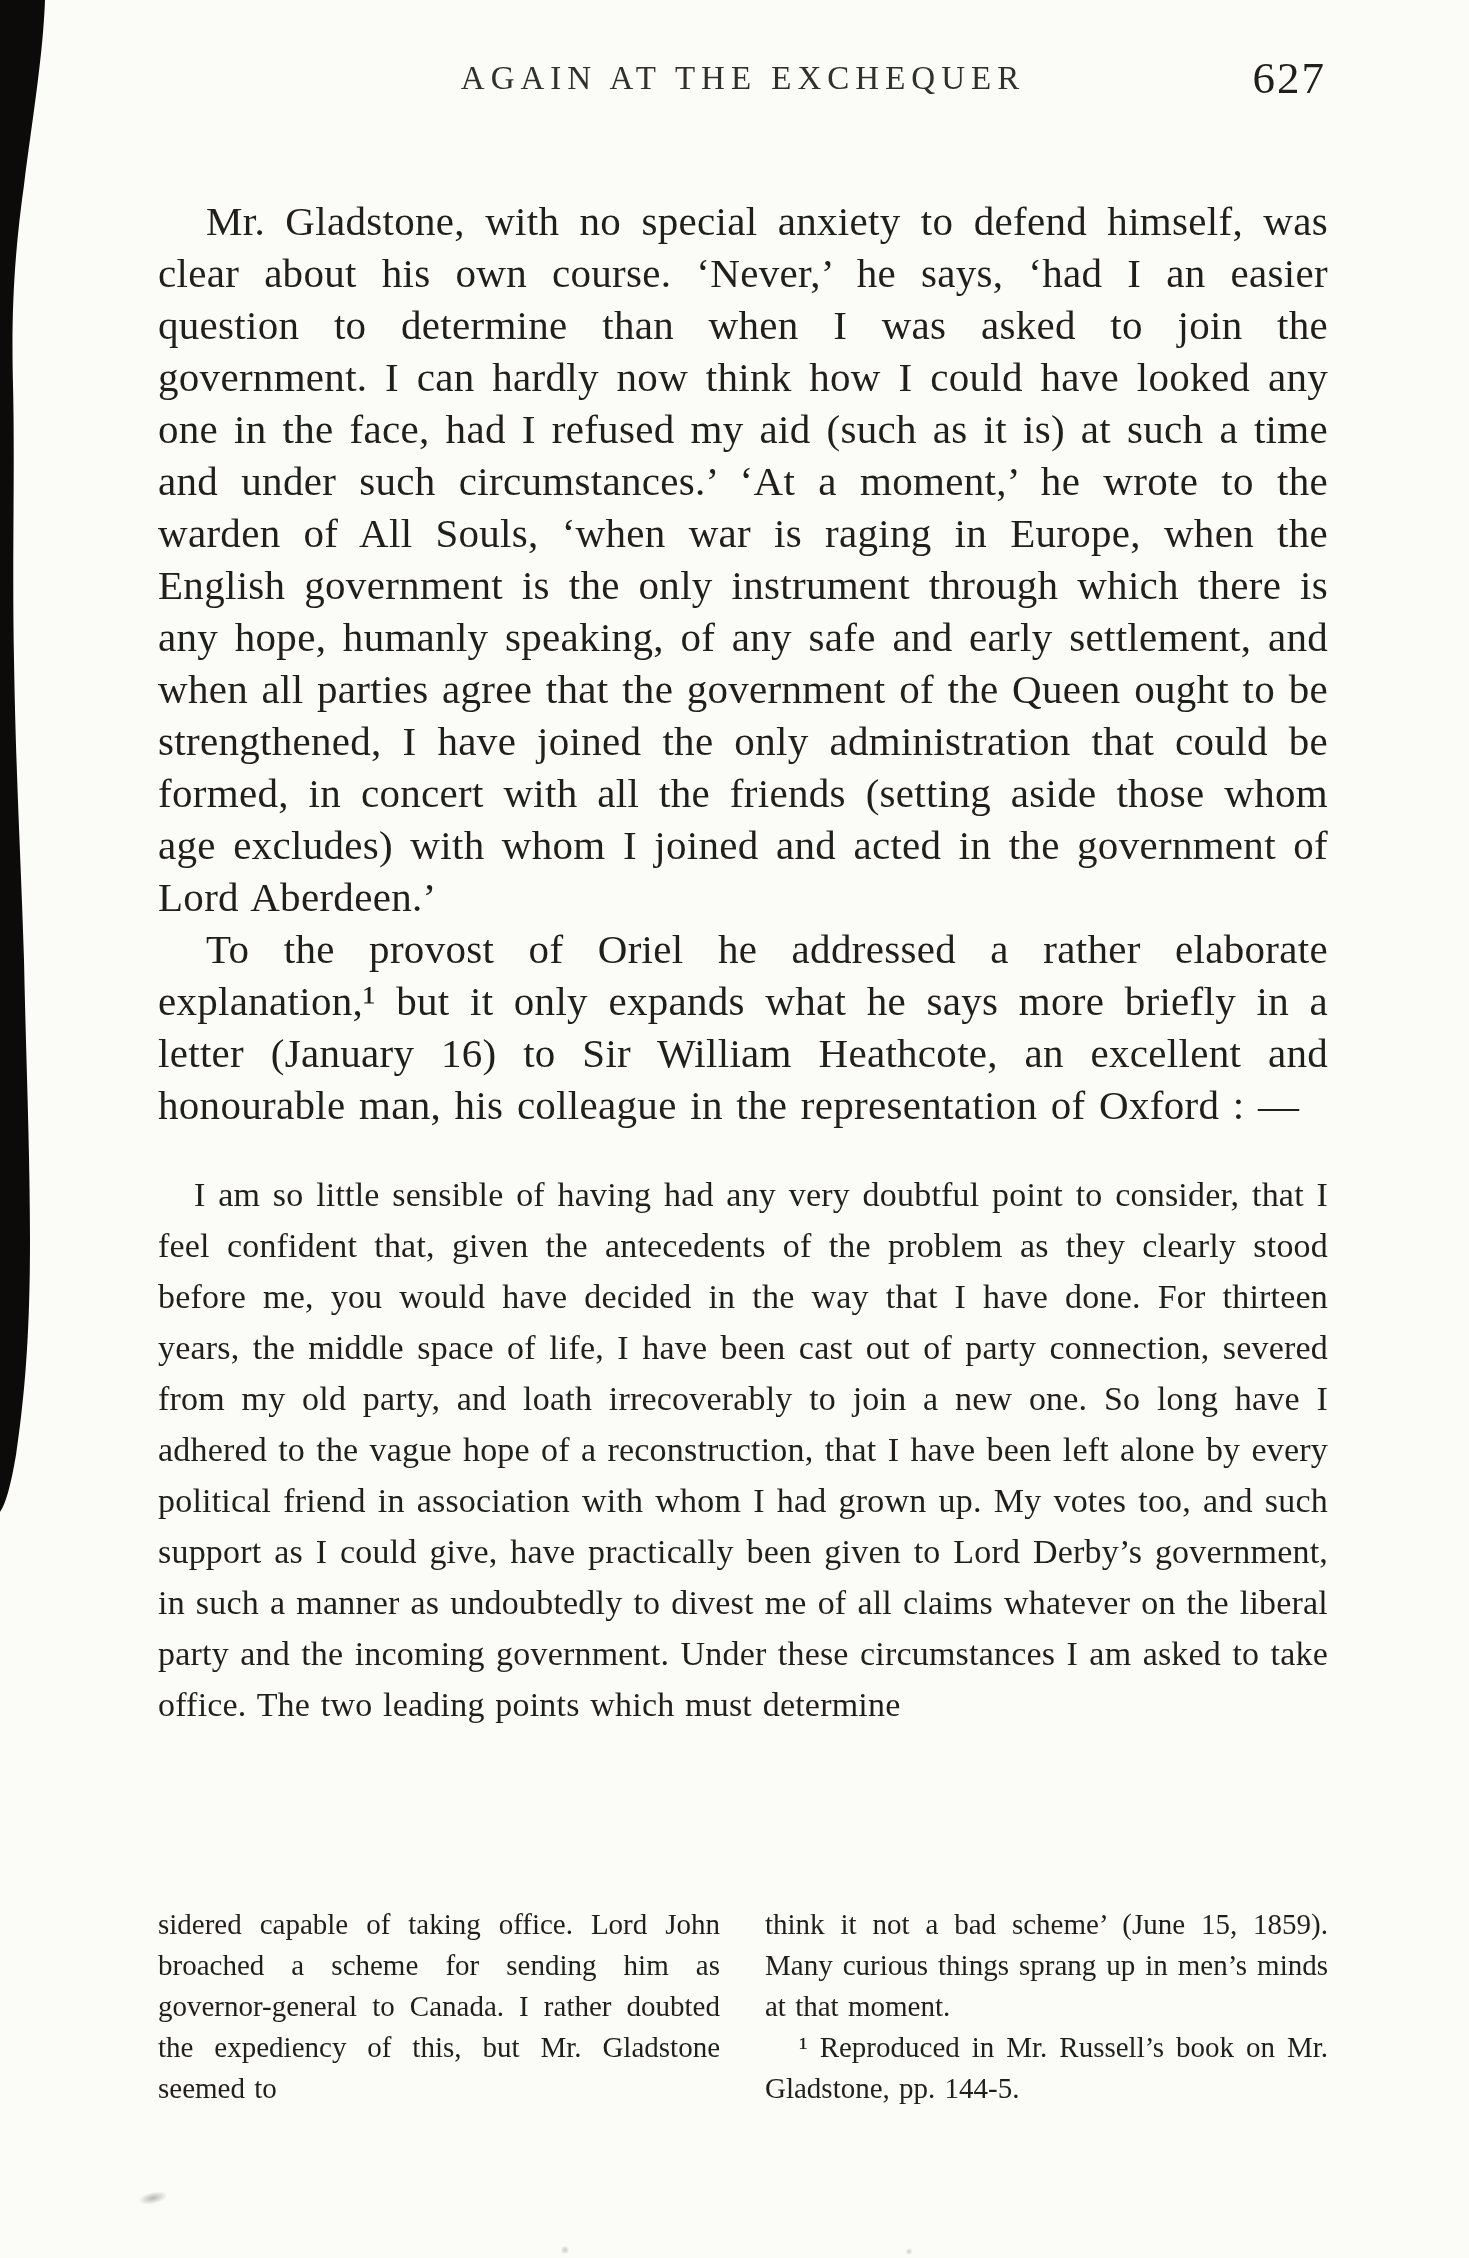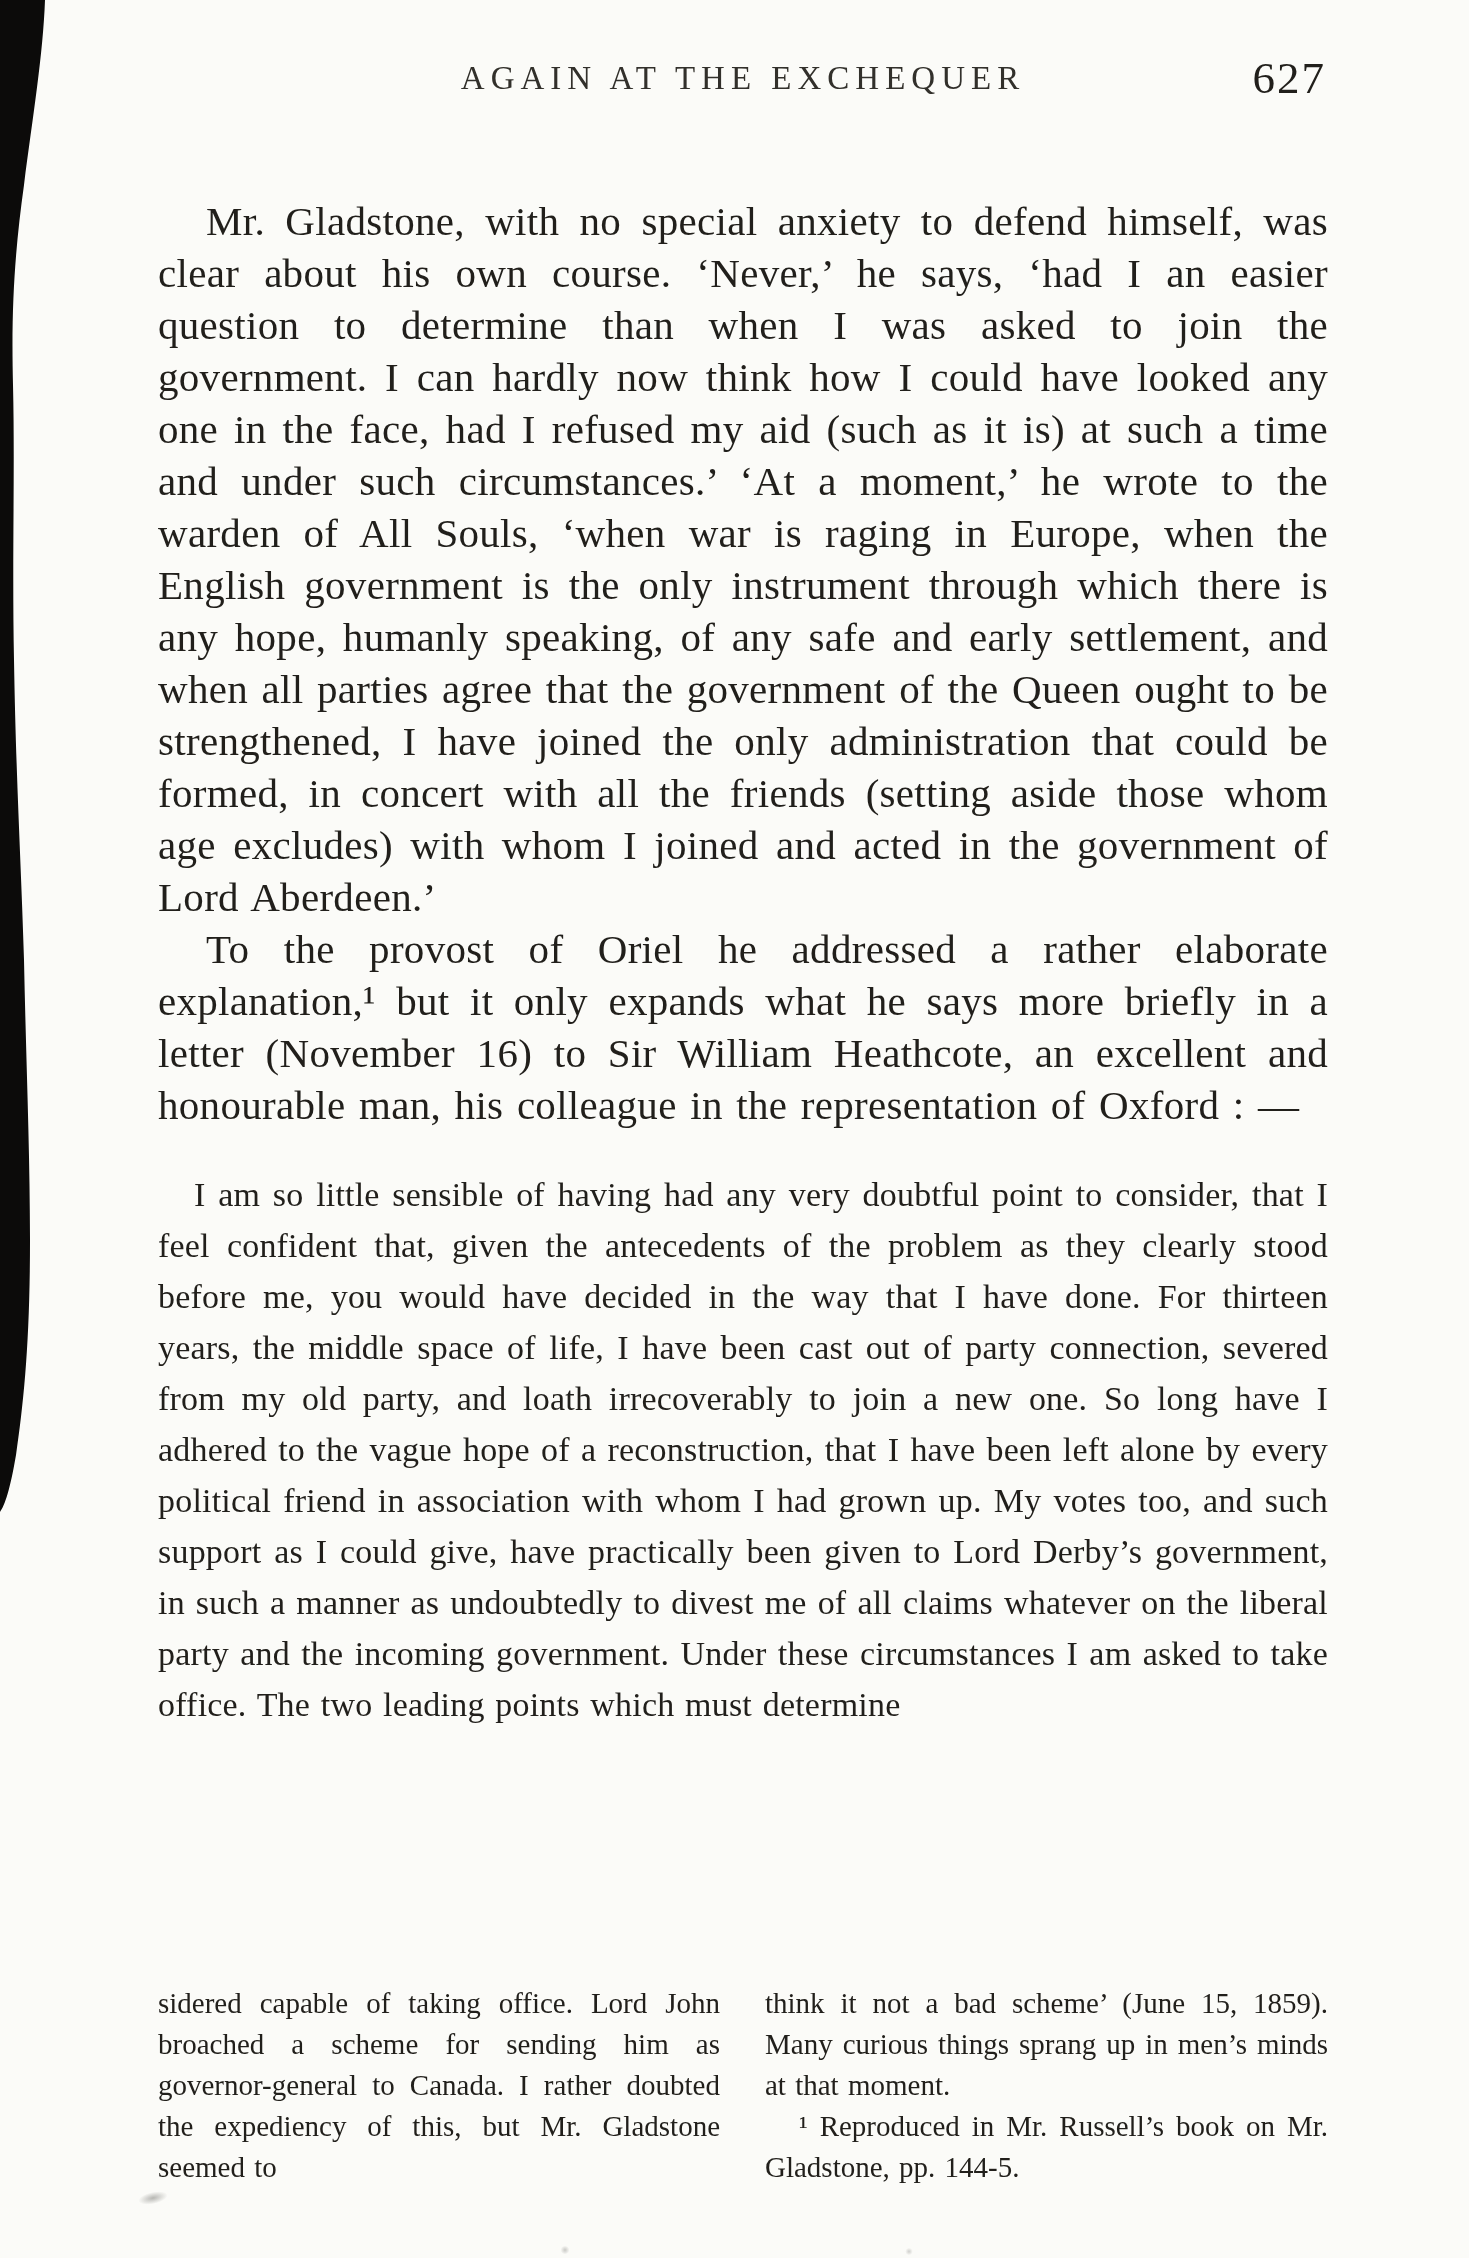--- a/index.html
+++ b/index.html
@@ -42,21 +42,21 @@
   .para {
     font-size:41px; line-height:52px; text-align:justify;
     text-indent:48px; letter-spacing:0.3px; word-spacing:3px;
   }
   .letter {
     margin-top:38px; font-size:34px; line-height:51px; text-align:justify;
     text-indent:36px; letter-spacing:0.2px; word-spacing:2px;
   }
   
   .footnotes {
-    position:absolute; left:158px; top:1983px; width:1170px;
+    position:absolute; left:158px; top:1904px; width:1170px;
     display:flex; gap:45px; font-size:29px; line-height:41px;
   }
   .fn-col { width:562px; text-align:justify; word-spacing:2px; }
   .fn-col.right { width:563px; }
   .fn-indent { text-indent:34px; }
 </style>
 </head>
 <body>
 
 <div class="page">
@@ -78,21 +78,21 @@
     <div class="chap">CHAP.</div>
     <div class="chapnum">XI.</div>
     <svg class="brace" width="92" height="16" viewBox="0 0 92 16" aria-hidden="true">
       <path d="M3,2 C20,15 36,10 43,8 L46,14 L49,8 C56,10 72,15 89,2" fill="none" stroke="#211f1b" stroke-width="2.4" stroke-linecap="round"></path>
     </svg>
     <div class="aet">ÆT. 50</div>
   </aside>
 
   <main class="text-block">
     <p class="para">Mr. Gladstone, with no special anxiety to defend himself, was clear about his own course. ‘Never,’ he says, ‘had I an easier question to determine than when I was asked to join the government. I can hardly now think how I could have looked any one in the face, had I refused my aid (such as it is) at such a time and under such circumstances.’ ‘At a moment,’ he wrote to the warden of All Souls, ‘when war is raging in Europe, when the English government is the only instrument through which there is any hope, humanly speaking, of any safe and early settlement, and when all parties agree that the government of the Queen ought to be strengthened, I have joined the only administration that could be formed, in concert with all the friends (setting aside those whom age excludes) with whom I joined and acted in the government of Lord Aberdeen.’</p>
-    <p class="para">To the provost of Oriel he addressed a rather elaborate explanation,¹ but it only expands what he says more briefly in a letter (November 16) to Sir William Heathcote, an excellent and honourable man, his colleague in the representation of Oxford : —</p>
+    <p class="para">To the provost of Oriel he addressed a rather elaborate explanation,¹ but it only expands what he says more briefly in a letter (January 16) to Sir William Heathcote, an excellent and honourable man, his colleague in the representation of Oxford : —</p>
     <p class="letter">I am so little sensible of having had any very doubtful point to consider, that I feel confident that, given the antecedents of the problem as they clearly stood before me, you would have decided in the way that I have done. For thirteen years, the middle space of life, I have been cast out of party connection, severed from my old party, and loath irrecoverably to join a new one. So long have I adhered to the vague hope of a reconstruction, that I have been left alone by every political friend in association with whom I had grown up. My votes too, and such support as I could give, have practically been given to Lord Derby’s government, in such a manner as undoubtedly to divest me of all claims whatever on the liberal party and the incoming government. Under these circumstances I am asked to take office. The two leading points which must determine</p>
   </main>
 
   <footer class="footnotes">
     <div class="fn-col">sidered capable of taking office. Lord John broached a scheme for sending him as governor-general to Canada. I rather doubted the expediency of this, but Mr. Gladstone seemed to</div>
     <div class="fn-col right">
       <p>think it not a bad scheme’ (June 15, 1859). Many curious things sprang up in men’s minds at that moment.</p>
       <p class="fn-indent">¹ Reproduced in Mr. Russell’s book on Mr. Gladstone, pp. 144-5.</p>
     </div>
   </footer>

